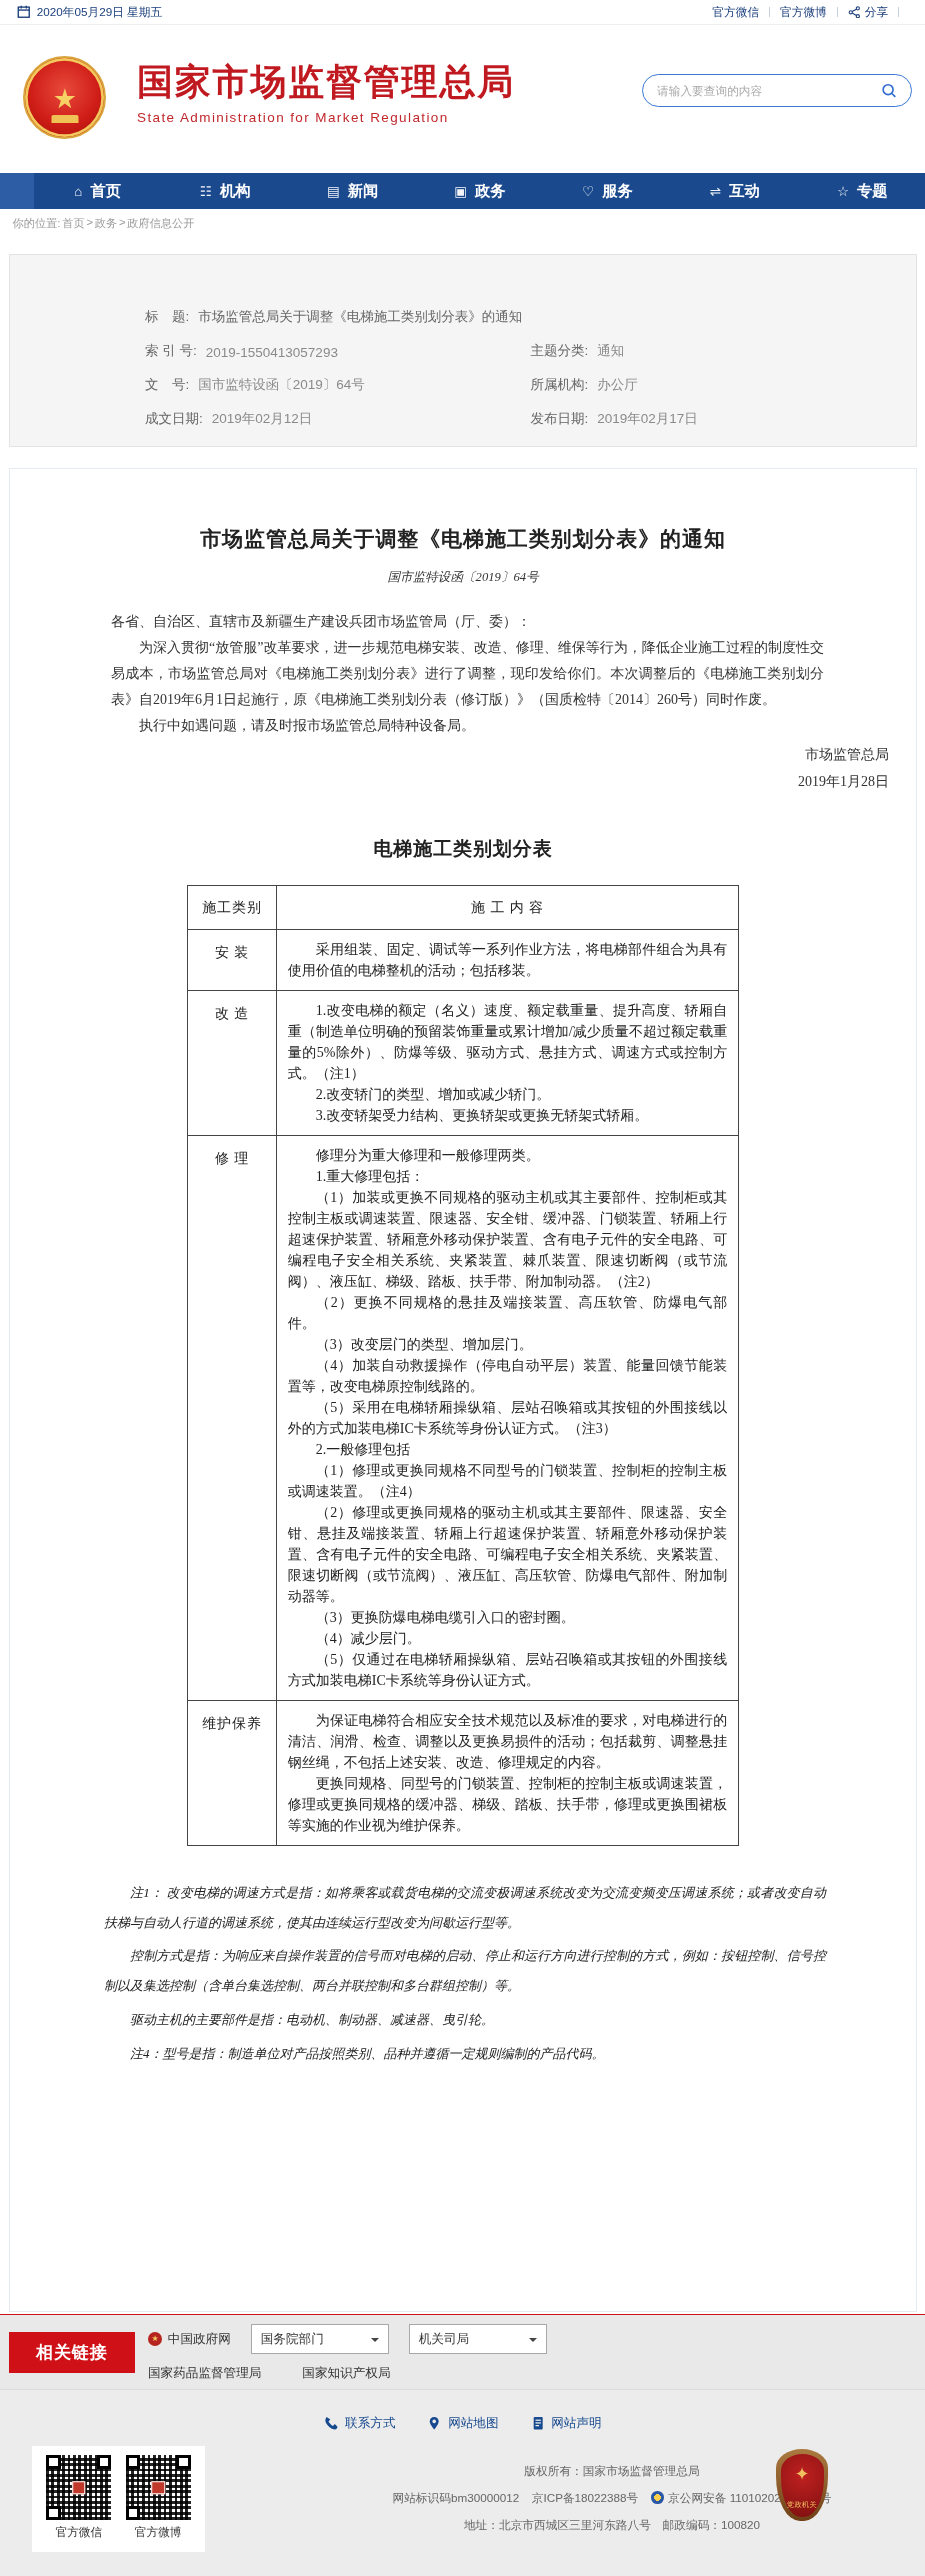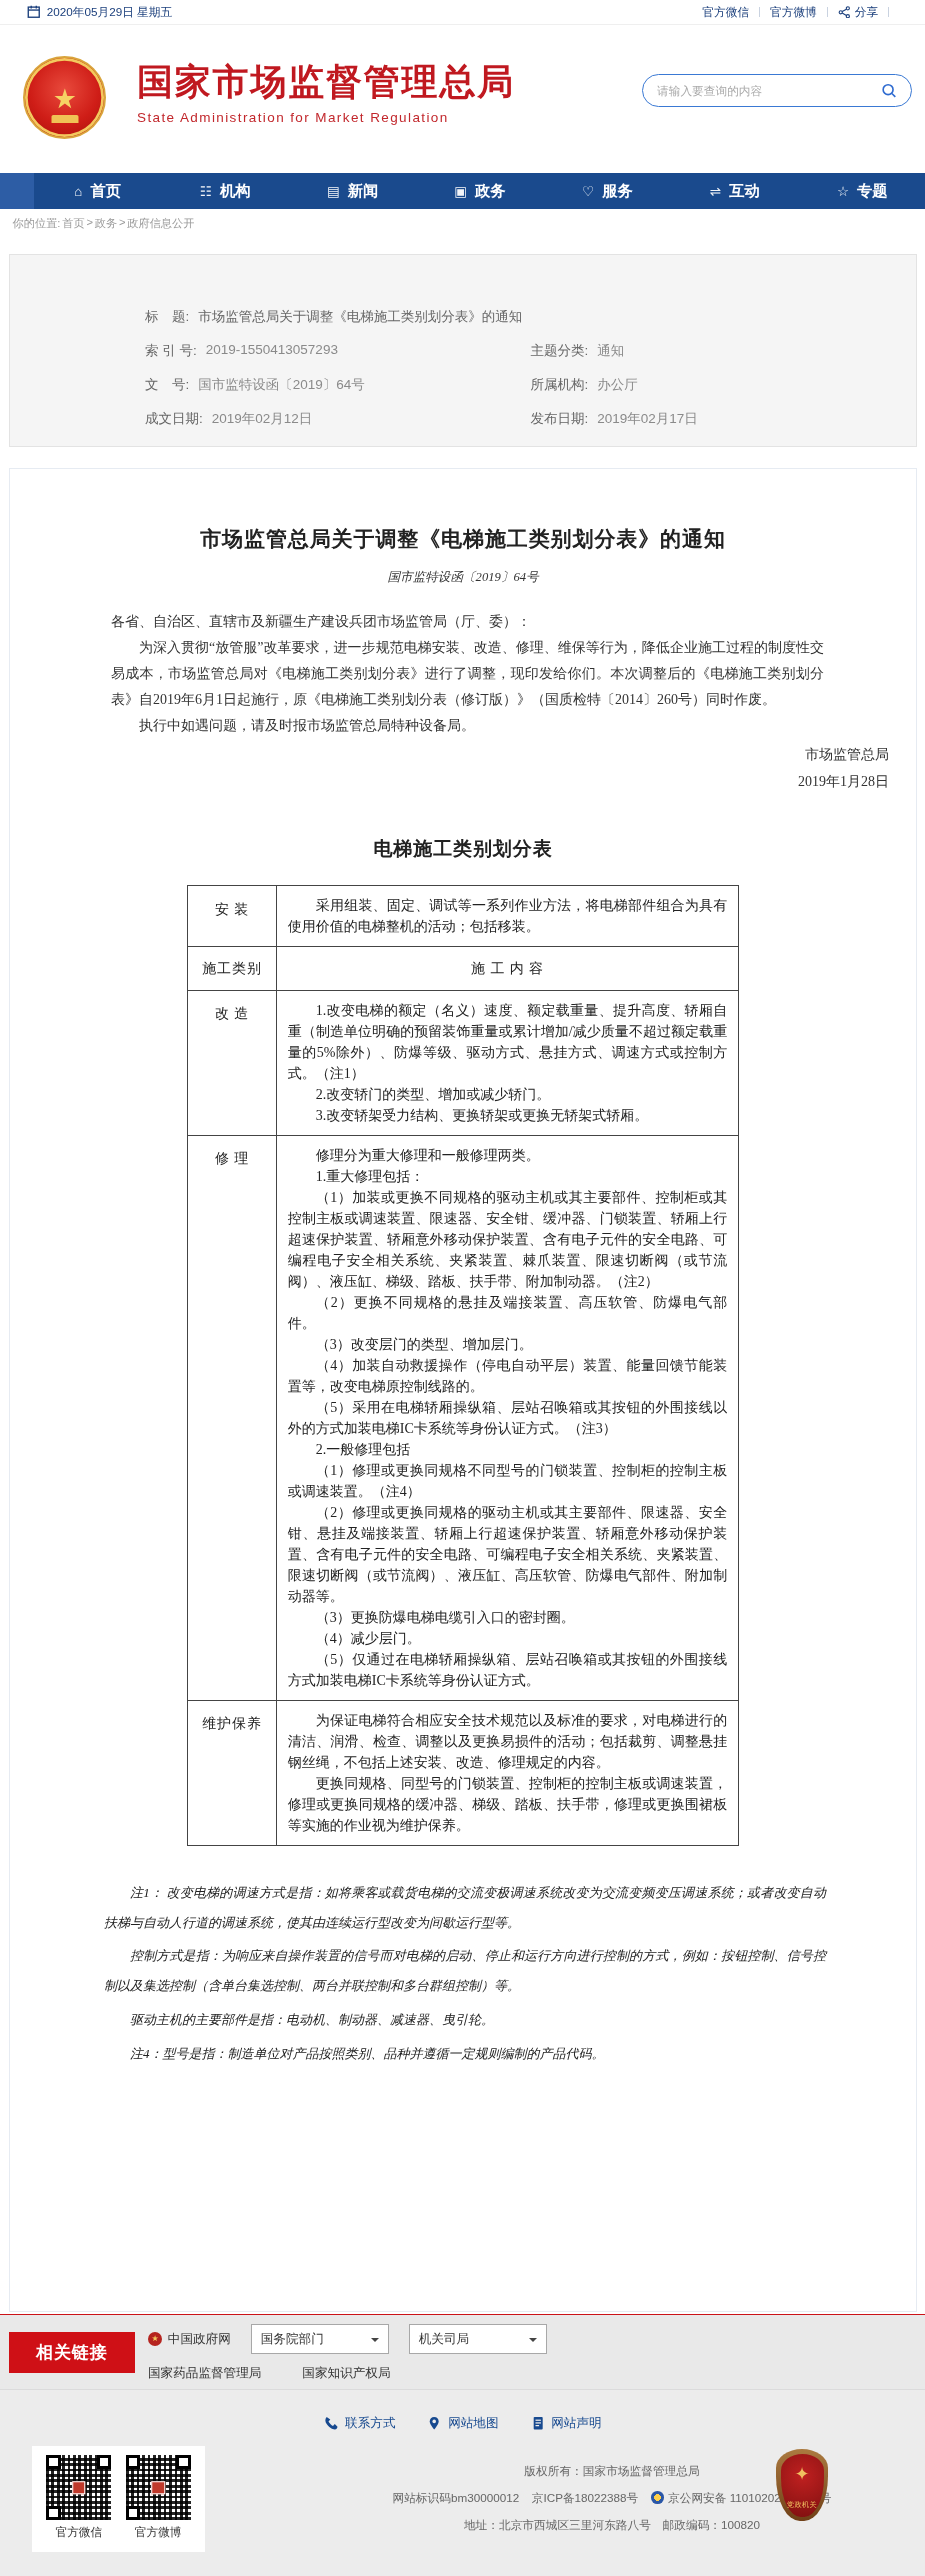--- a/index.html
+++ b/index.html
@@ -2,21 +2,21 @@
 <html style="font-size:14.4px"><head>
 <meta charset="utf-8">
 <style>
   * { margin:0; padding:0; box-sizing:border-box; }
   html,body { background:#fff; }
   body { font-family:"Liberation Sans", sans-serif; }
   .page { position:relative; width:926px; height:2576px; margin:0 auto; background:#fff; overflow:hidden; }
 
   
   .topbar { position:absolute; top:0; left:0; width:100%; height:25px; display:flex; align-items:center;
-            justify-content:space-between; padding:0 27px; border-bottom:0.9px solid #efefef;
+            justify-content:space-between; padding:0 17px; border-bottom:0.9px solid #efefef;
             color:#1b3f7c; font-size:11.7px; }
   .topbar-left { display:flex; align-items:center; gap:6.3px; }
   .topbar-right { display:flex; align-items:center; }
   .toplink { color:#1b3f7c; cursor:pointer; display:flex; align-items:center; gap:4.5px; }
   .tsep { width:0.9px; height:10.8px; background:#c9d2e0; margin:0 10px; }
 
   
   .header { position:absolute; top:25px; left:0; width:100%; height:148px; background:#fff; }
   .emblem { position:absolute; left:23.4px; top:31px; width:83px; height:83px; border-radius:50%;
             background:radial-gradient(circle at 50% 40%, #e84a3c 0%, #cf1d17 55%, #a31009 100%);
@@ -49,21 +49,21 @@
   .i-topic::before { content:"☆"; }
 
   
   .breadcrumb { position:absolute; top:216px; left:12.6px; font-size:11.2px; color:#9a9a9a; display:flex; gap:1.8px; }
   .breadcrumb .bc-link { color:#9a9a9a; cursor:pointer; }
 
   
   .metabox { position:absolute; top:254px; left:9px; width:908px; height:193px; background:#f5f5f5;
              border:0.9px solid #e3e3e3; padding:45px 0 0 135px; }
   .meta-row { height:34px; display:flex; align-items:center; font-size:13.5px; }
-  .mcell { width:454px; display:flex; }
+  .mcell { width:454px; display:flex;align-items:flex-end; }
   .mlabel { color:#666; margin-right:9px; white-space:pre; }
   .mvalue { color:#8a8a8a; }
   .mvalue.strong { color:#666; }
 
   
   .docbox { position:absolute; top:468px; left:9px; width:908px; height:1844px; background:#fff;
             border:0.9px solid #e6ebf2; overflow:hidden; color:#333; }
   .doc-title { margin-top:56px; text-align:center; font-size:21px; font-weight:bold; color:#222; letter-spacing:0.9px; }
   .doc-num { margin-top:16px; text-align:center; font-size:12.6px; color:#333;
              font-family:"Liberation Serif", serif; font-style:italic; }
@@ -274,28 +274,28 @@
     <div class="sign-block">
       <p>市场监管总局</p>
       <p>2019年1月28日</p>
     </div>
 
     <div class="table-title">电梯施工类别划分表</div>
 
     <table class="cls">
       <tbody>
           <tr>
+        <th style="width:89px;">施工类别</th>
+        <th>施 工 内 容</th>
+      </tr>
+      <tr>
         <td class="cat">安 装</td>
         <td class="content">
           <p>采用组装、固定、调试等一系列作业方法，将电梯部件组合为具有使用价值的电梯整机的活动；包括移装。</p>
         </td>
-      </tr>
-      <tr>
-        <th style="width:89px;">施工类别</th>
-        <th>施 工 内 容</th>
       </tr>
       <tr>
         <td class="cat">改 造</td>
         <td class="content">
           <p>1.改变电梯的额定（名义）速度、额定载重量、提升高度、轿厢自重（制造单位明确的预留装饰重量或累计增加/减少质量不超过额定载重量的5%除外）、防爆等级、驱动方式、悬挂方式、调速方式或控制方式。（注1）</p>
           <p>2.改变轿门的类型、增加或减少轿门。</p>
           <p>3.改变轿架受力结构、更换轿架或更换无轿架式轿厢。</p>
         </td>
       </tr>
       <tr>

